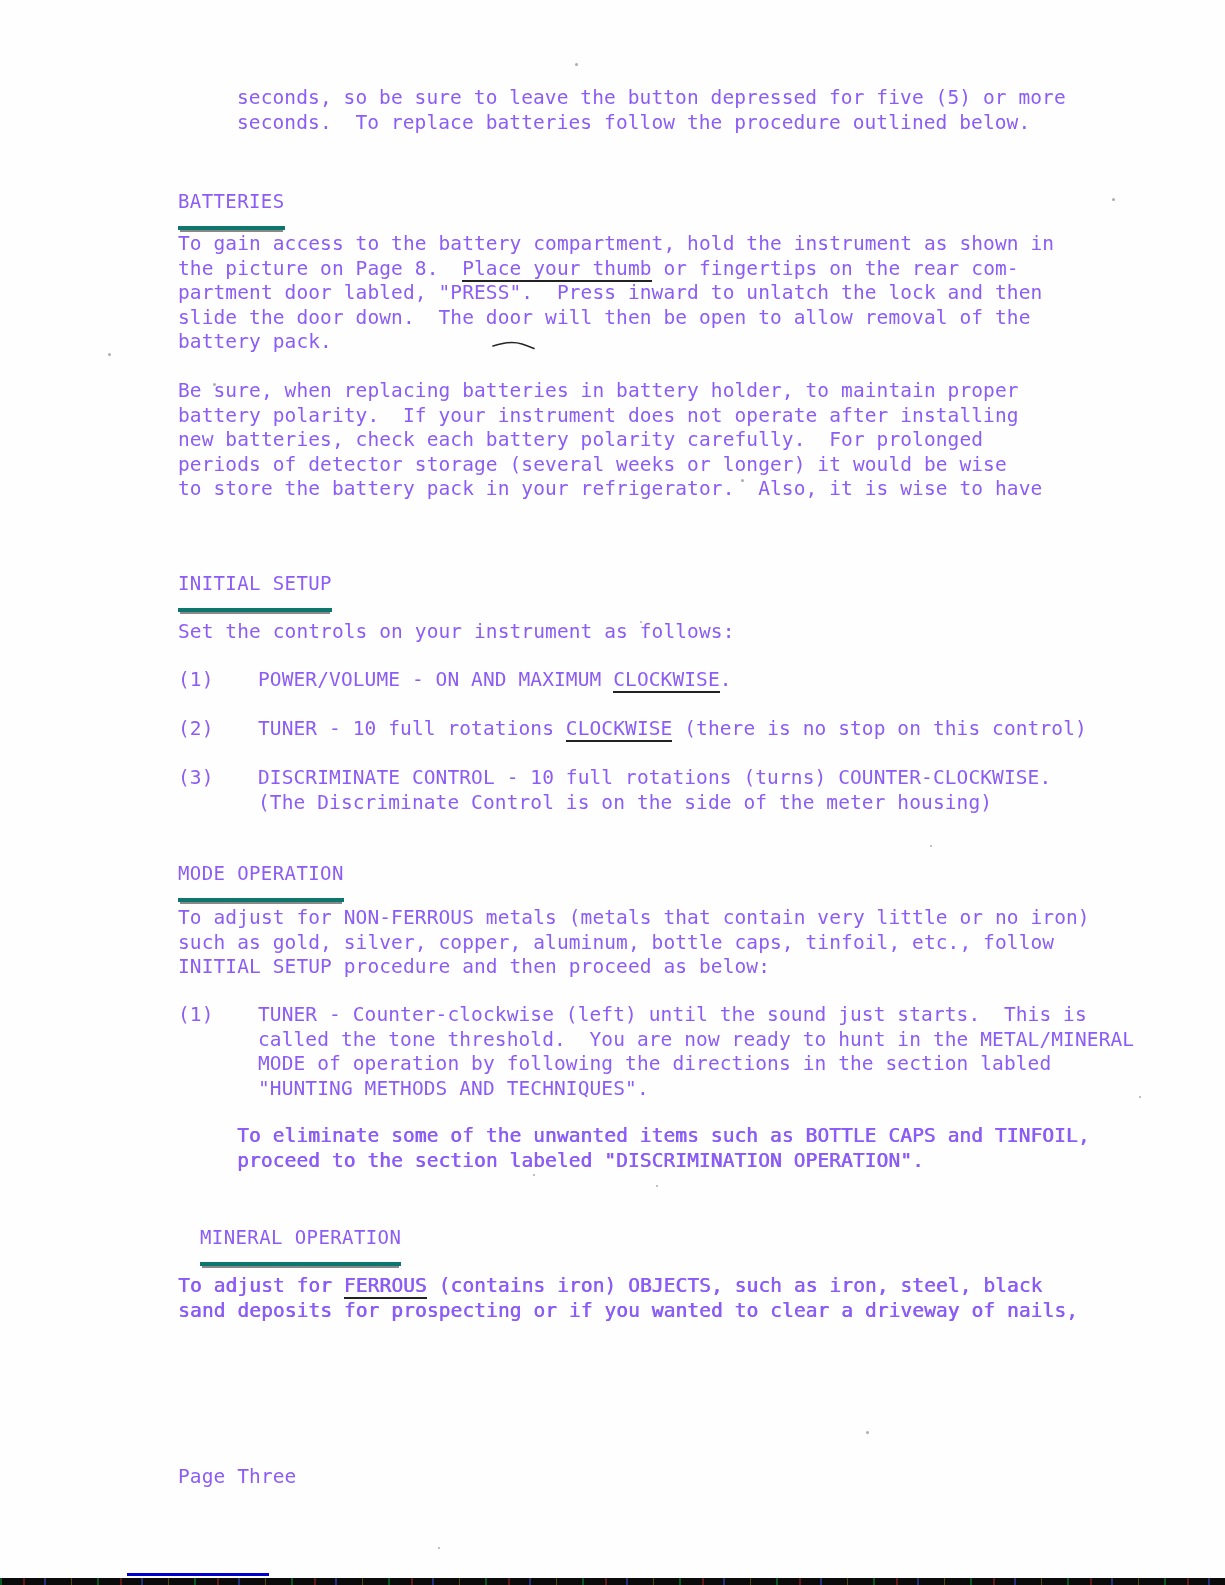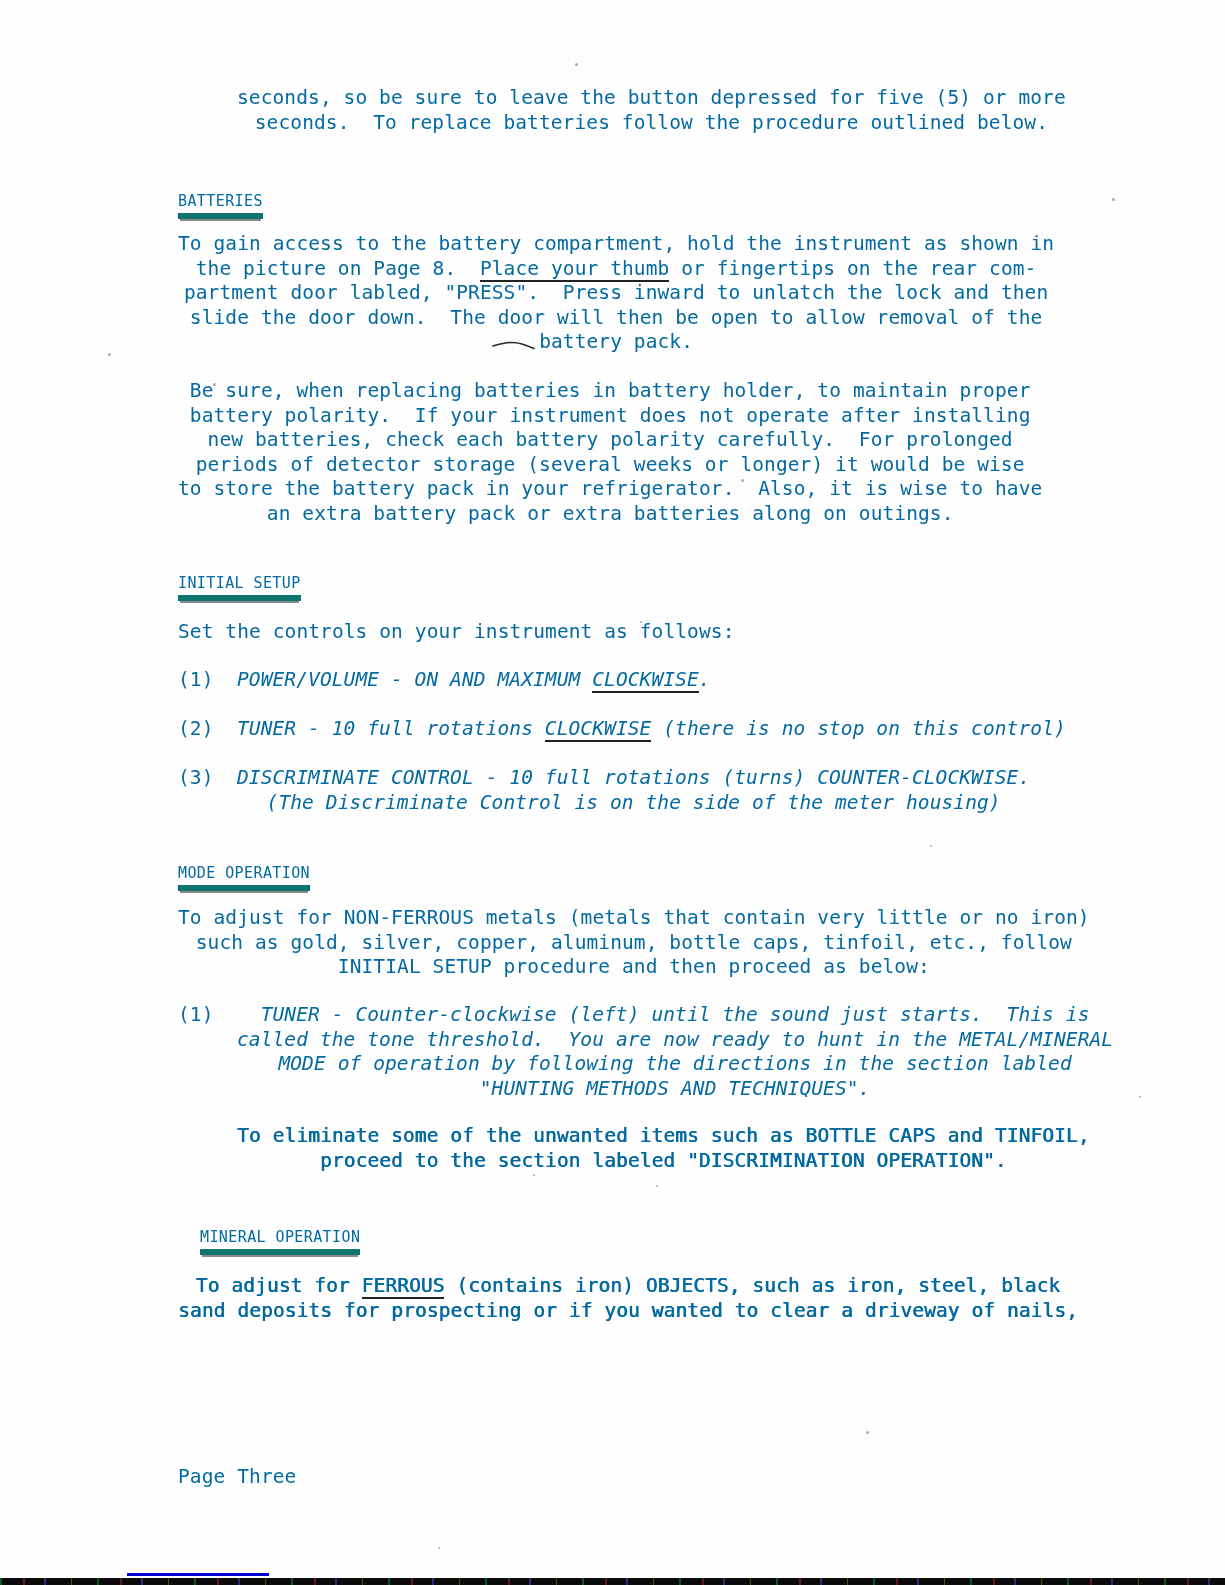--- a/index.html
+++ b/index.html
@@ -15,34 +15,34 @@
   .block { position: absolute; }
   .line {
     white-space: pre;
     font-size: 19.5px;
     line-height: 24.5px;
     letter-spacing: 0.1px;
   }
   .u { border-bottom: 2px solid #222; }
   .heading .hd {
     display: inline-block;
-    font-size: 15px;
+    font-size: 19px;
     line-height: 22px;
     letter-spacing: 0.4px;
-    padding-bottom: 1px;
-    border-bottom: 6px solid #0f766e;
+    padding-bottom: 14px;
+    border-bottom: 4px solid #0f766e;
     box-shadow: 0 4px 0 -2px rgba(40,40,40,0.55);
   }
   .list .num {
     position: absolute;
     left: 0; top: 0;
     font-size: 19.5px;
     line-height: 24.5px;
   }
-  .list .lines { margin-left: 59px; font-style: italic; }
+  .list .lines { margin-left: 80px; }
   .semibold .line { text-shadow: 0.6px 0 0 currentColor; }
   .speck {
     position: absolute;
     background: #4a4a4a;
     border-radius: 50%;
     opacity: 0.45;
   }
   .squiggle { position: absolute; left: 492px; top: 337px; }
   .pen-line { position: absolute; left: 127px; top: 1573px; width: 142px; height: 2.5px; }
   .edge-bar {
@@ -53,41 +53,40 @@
     background-image: repeating-linear-gradient(90deg,
       rgba(0,230,80,.35) 0 2px, transparent 2px 23px,
       rgba(255,50,50,.35) 23px 25px, transparent 25px 44px,
       rgba(70,90,255,.45) 44px 46px, transparent 46px 71px,
       rgba(255,220,0,.3) 71px 72px, transparent 72px 97px);
   }
 </style>
 </head>
 <body>
 
-<div class="page" style="color: #0369a1; background: rgb(254, 254, 254); text-align: center;">
+<div class="page" style="color: #8b5cf6; background: rgb(254, 254, 254);">
   <div>
       <div class="block para" style="left: 237px; top: 86px;">
         <div class="line"><span>seconds, so be sure to leave the button depressed for five (5) or more</span></div>
         <div class="line"><span>seconds.  To replace batteries follow the procedure outlined below.</span></div>
       </div>
       <div class="block heading" style="left: 178px; top: 190px;"><span class="hd">BATTERIES</span></div>
       <div class="block para" style="left: 178px; top: 232px;">
         <div class="line"><span>To gain access to the battery compartment, hold the instrument as shown in</span></div>
         <div class="line"><span>the picture on Page 8.  </span><span class="u">Place your thumb</span><span> or fingertips on the rear com-</span></div>
         <div class="line"><span>partment door labled, "PRESS".  Press inward to unlatch the lock and then</span></div>
         <div class="line"><span>slide the door down.  The door will then be open to allow removal of the</span></div>
         <div class="line"><span>battery pack.</span></div>
       </div>
       <div class="block para" style="left: 178px; top: 379px;">
         <div class="line"><span>Be sure, when replacing batteries in battery holder, to maintain proper</span></div>
         <div class="line"><span>battery polarity.  If your instrument does not operate after installing</span></div>
         <div class="line"><span>new batteries, check each battery polarity carefully.  For prolonged</span></div>
         <div class="line"><span>periods of detector storage (several weeks or longer) it would be wise</span></div>
         <div class="line"><span>to store the battery pack in your refrigerator.  Also, it is wise to have</span></div>
-        <div class="line"><span>an extra battery pack or extra batteries along on outings.</span></div>
       </div>
       <div class="block heading" style="left: 178px; top: 572px;"><span class="hd">INITIAL SETUP</span></div>
       <div class="block para" style="left: 178px; top: 620px;">
         <div class="line"><span>Set the controls on your instrument as follows:</span></div>
       </div>
       <div class="block list" style="left: 178px; top: 668px;">
         <span class="num line">(1)</span>
         <div class="lines">
           <div class="line"><span>POWER/VOLUME - ON AND MAXIMUM </span><span class="u">CLOCKWISE</span><span>.</span></div>
         </div>

